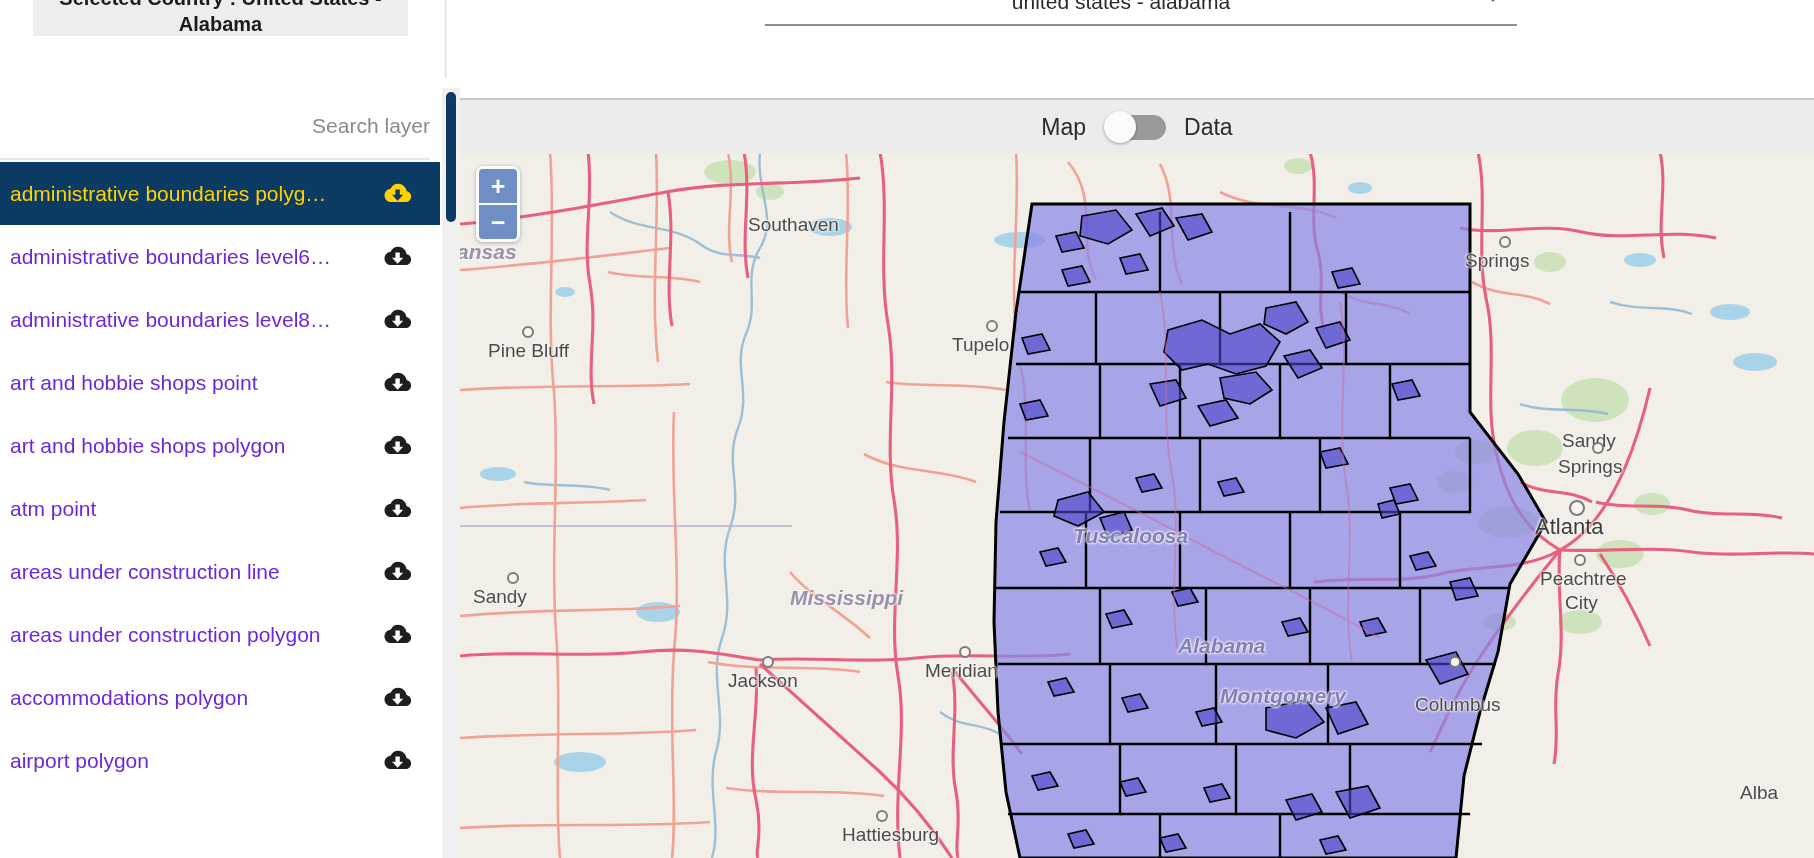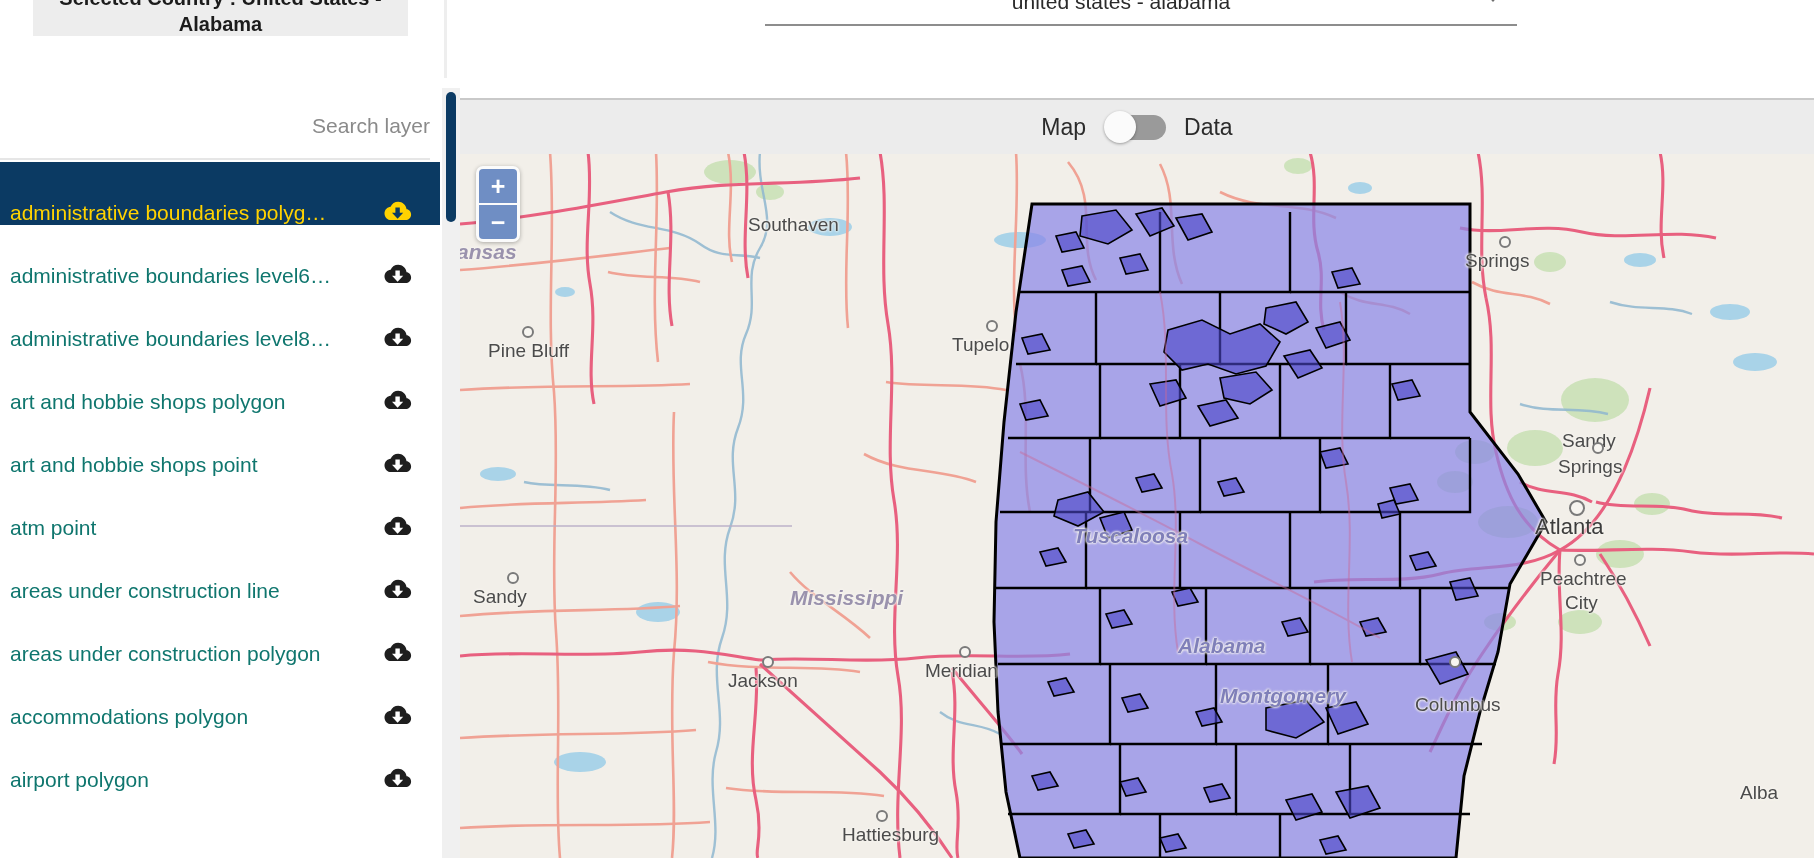--- a/index.html
+++ b/index.html
@@ -41,26 +41,26 @@
   .search-input{
     width:428px;height:42px;border:0;outline:0;background:transparent;
     font-family:inherit;font-size:21px;color:#6c6c6c;text-align:right;
     margin-top:6px;
   }
   .search-input::placeholder{color:#8a8a8a;opacity:1;}
   .search-rule{position:absolute;left:0;bottom:0;width:430px;height:2px;background:#e6e6e6;}
 
   .layerlist{position:absolute;left:0;top:64px;width:440px;height:696px;overflow:hidden;}
   .layer-item{
-    position:relative;height:63px;display:flex;align-items:flex-end;
+    position:relative;height:63px;display:flex;align-items:center;
     padding:0 26px 0 10px;box-sizing:border-box;
   }
   .layer-item.selected{background:#0b3a63;}
   .layer-label{
-    flex:1 1 auto;font-size:21px;color:#0f766e;white-space:nowrap;
+    flex:1 1 auto;font-size:21px;color:#6d28d9;white-space:nowrap;
     overflow:hidden;text-overflow:clip;
   }
   .layer-item.selected .layer-label{color:#ffd200;}
   .dl-icon{flex:0 0 auto;width:34px;height:26px;margin-left:8px;}
   .dl-icon svg{display:block;width:34px;height:26px;}
 
   
   .scrollbar-track{position:absolute;left:442px;top:88px;width:18px;height:770px;background:#f0f0f0;}
   .scrollbar-thumb{position:absolute;left:446px;top:92px;width:10px;height:130px;background:#0b3a63;border-radius:6px;}
 
@@ -153,30 +153,30 @@
         <div class="layer-item">
           <span class="layer-label">administrative boundaries level8…</span>
           <span class="dl-icon">
             <svg viewBox="0 0 34 26">
               <path fill="#1e1e1e" d="M26.6 10.2C26.1 6 22.5 2.8 18.2 2.8c-3.4 0-6.3 2-7.6 4.9-3.4.3-6.1 3.2-6.1 6.7 0 3.7 3 6.7 6.7 6.7h14.3c3.1 0 5.6-2.5 5.6-5.6c0-2.9-2.2-5.3-4.5-5.3z"></path>
               <path fill="#ffffff" d="M15.4 8.6h4.4v5.1h3.4l-5.6 6-5.6-6h3.4z"></path>
             </svg>
           </span>
         </div>
         <div class="layer-item">
+          <span class="layer-label">art and hobbie shops point</span>
+          <span class="dl-icon">
+            <svg viewBox="0 0 34 26">
+              <path fill="#1e1e1e" d="M26.6 10.2C26.1 6 22.5 2.8 18.2 2.8c-3.4 0-6.3 2-7.6 4.9-3.4.3-6.1 3.2-6.1 6.7 0 3.7 3 6.7 6.7 6.7h14.3c3.1 0 5.6-2.5 5.6-5.6c0-2.9-2.2-5.3-4.5-5.3z"></path>
+              <path fill="#ffffff" d="M15.4 8.6h4.4v5.1h3.4l-5.6 6-5.6-6h3.4z"></path>
+            </svg>
+          </span>
+        </div>
+        <div class="layer-item">
           <span class="layer-label">art and hobbie shops polygon</span>
-          <span class="dl-icon">
-            <svg viewBox="0 0 34 26">
-              <path fill="#1e1e1e" d="M26.6 10.2C26.1 6 22.5 2.8 18.2 2.8c-3.4 0-6.3 2-7.6 4.9-3.4.3-6.1 3.2-6.1 6.7 0 3.7 3 6.7 6.7 6.7h14.3c3.1 0 5.6-2.5 5.6-5.6c0-2.9-2.2-5.3-4.5-5.3z"></path>
-              <path fill="#ffffff" d="M15.4 8.6h4.4v5.1h3.4l-5.6 6-5.6-6h3.4z"></path>
-            </svg>
-          </span>
-        </div>
-        <div class="layer-item">
-          <span class="layer-label">art and hobbie shops point</span>
           <span class="dl-icon">
             <svg viewBox="0 0 34 26">
               <path fill="#1e1e1e" d="M26.6 10.2C26.1 6 22.5 2.8 18.2 2.8c-3.4 0-6.3 2-7.6 4.9-3.4.3-6.1 3.2-6.1 6.7 0 3.7 3 6.7 6.7 6.7h14.3c3.1 0 5.6-2.5 5.6-5.6c0-2.9-2.2-5.3-4.5-5.3z"></path>
               <path fill="#ffffff" d="M15.4 8.6h4.4v5.1h3.4l-5.6 6-5.6-6h3.4z"></path>
             </svg>
           </span>
         </div>
         <div class="layer-item">
           <span class="layer-label">atm point</span>
           <span class="dl-icon">

